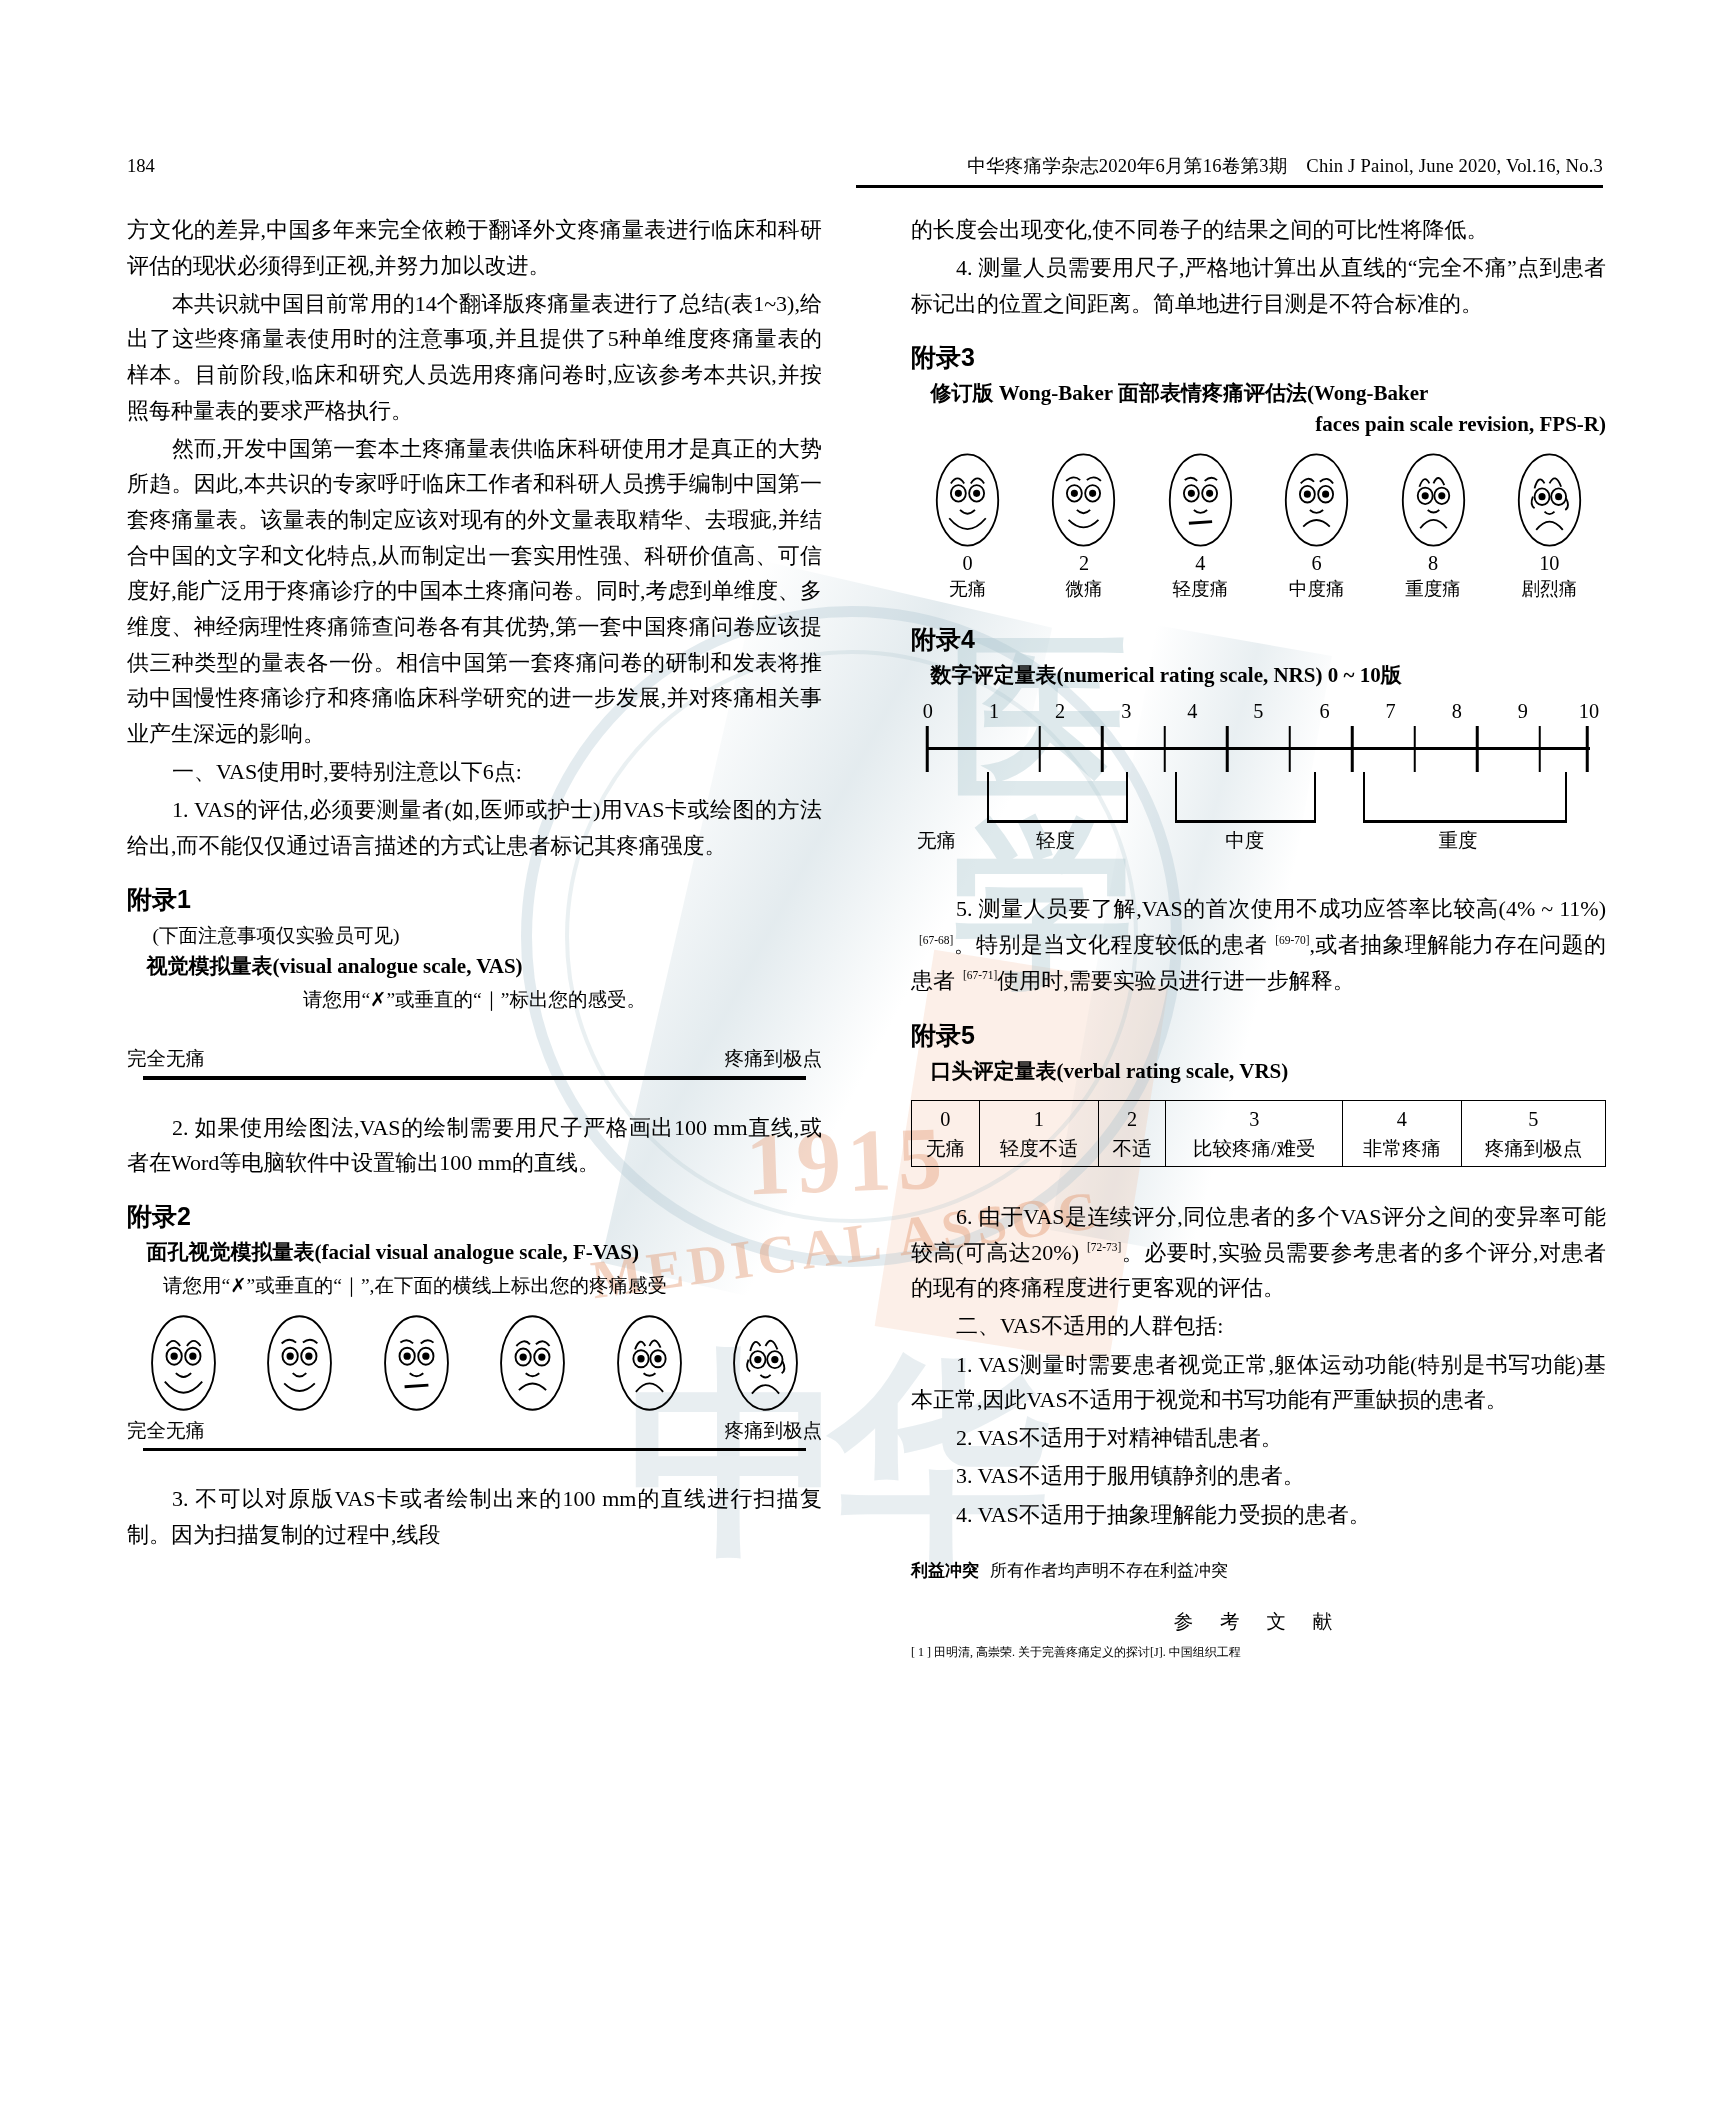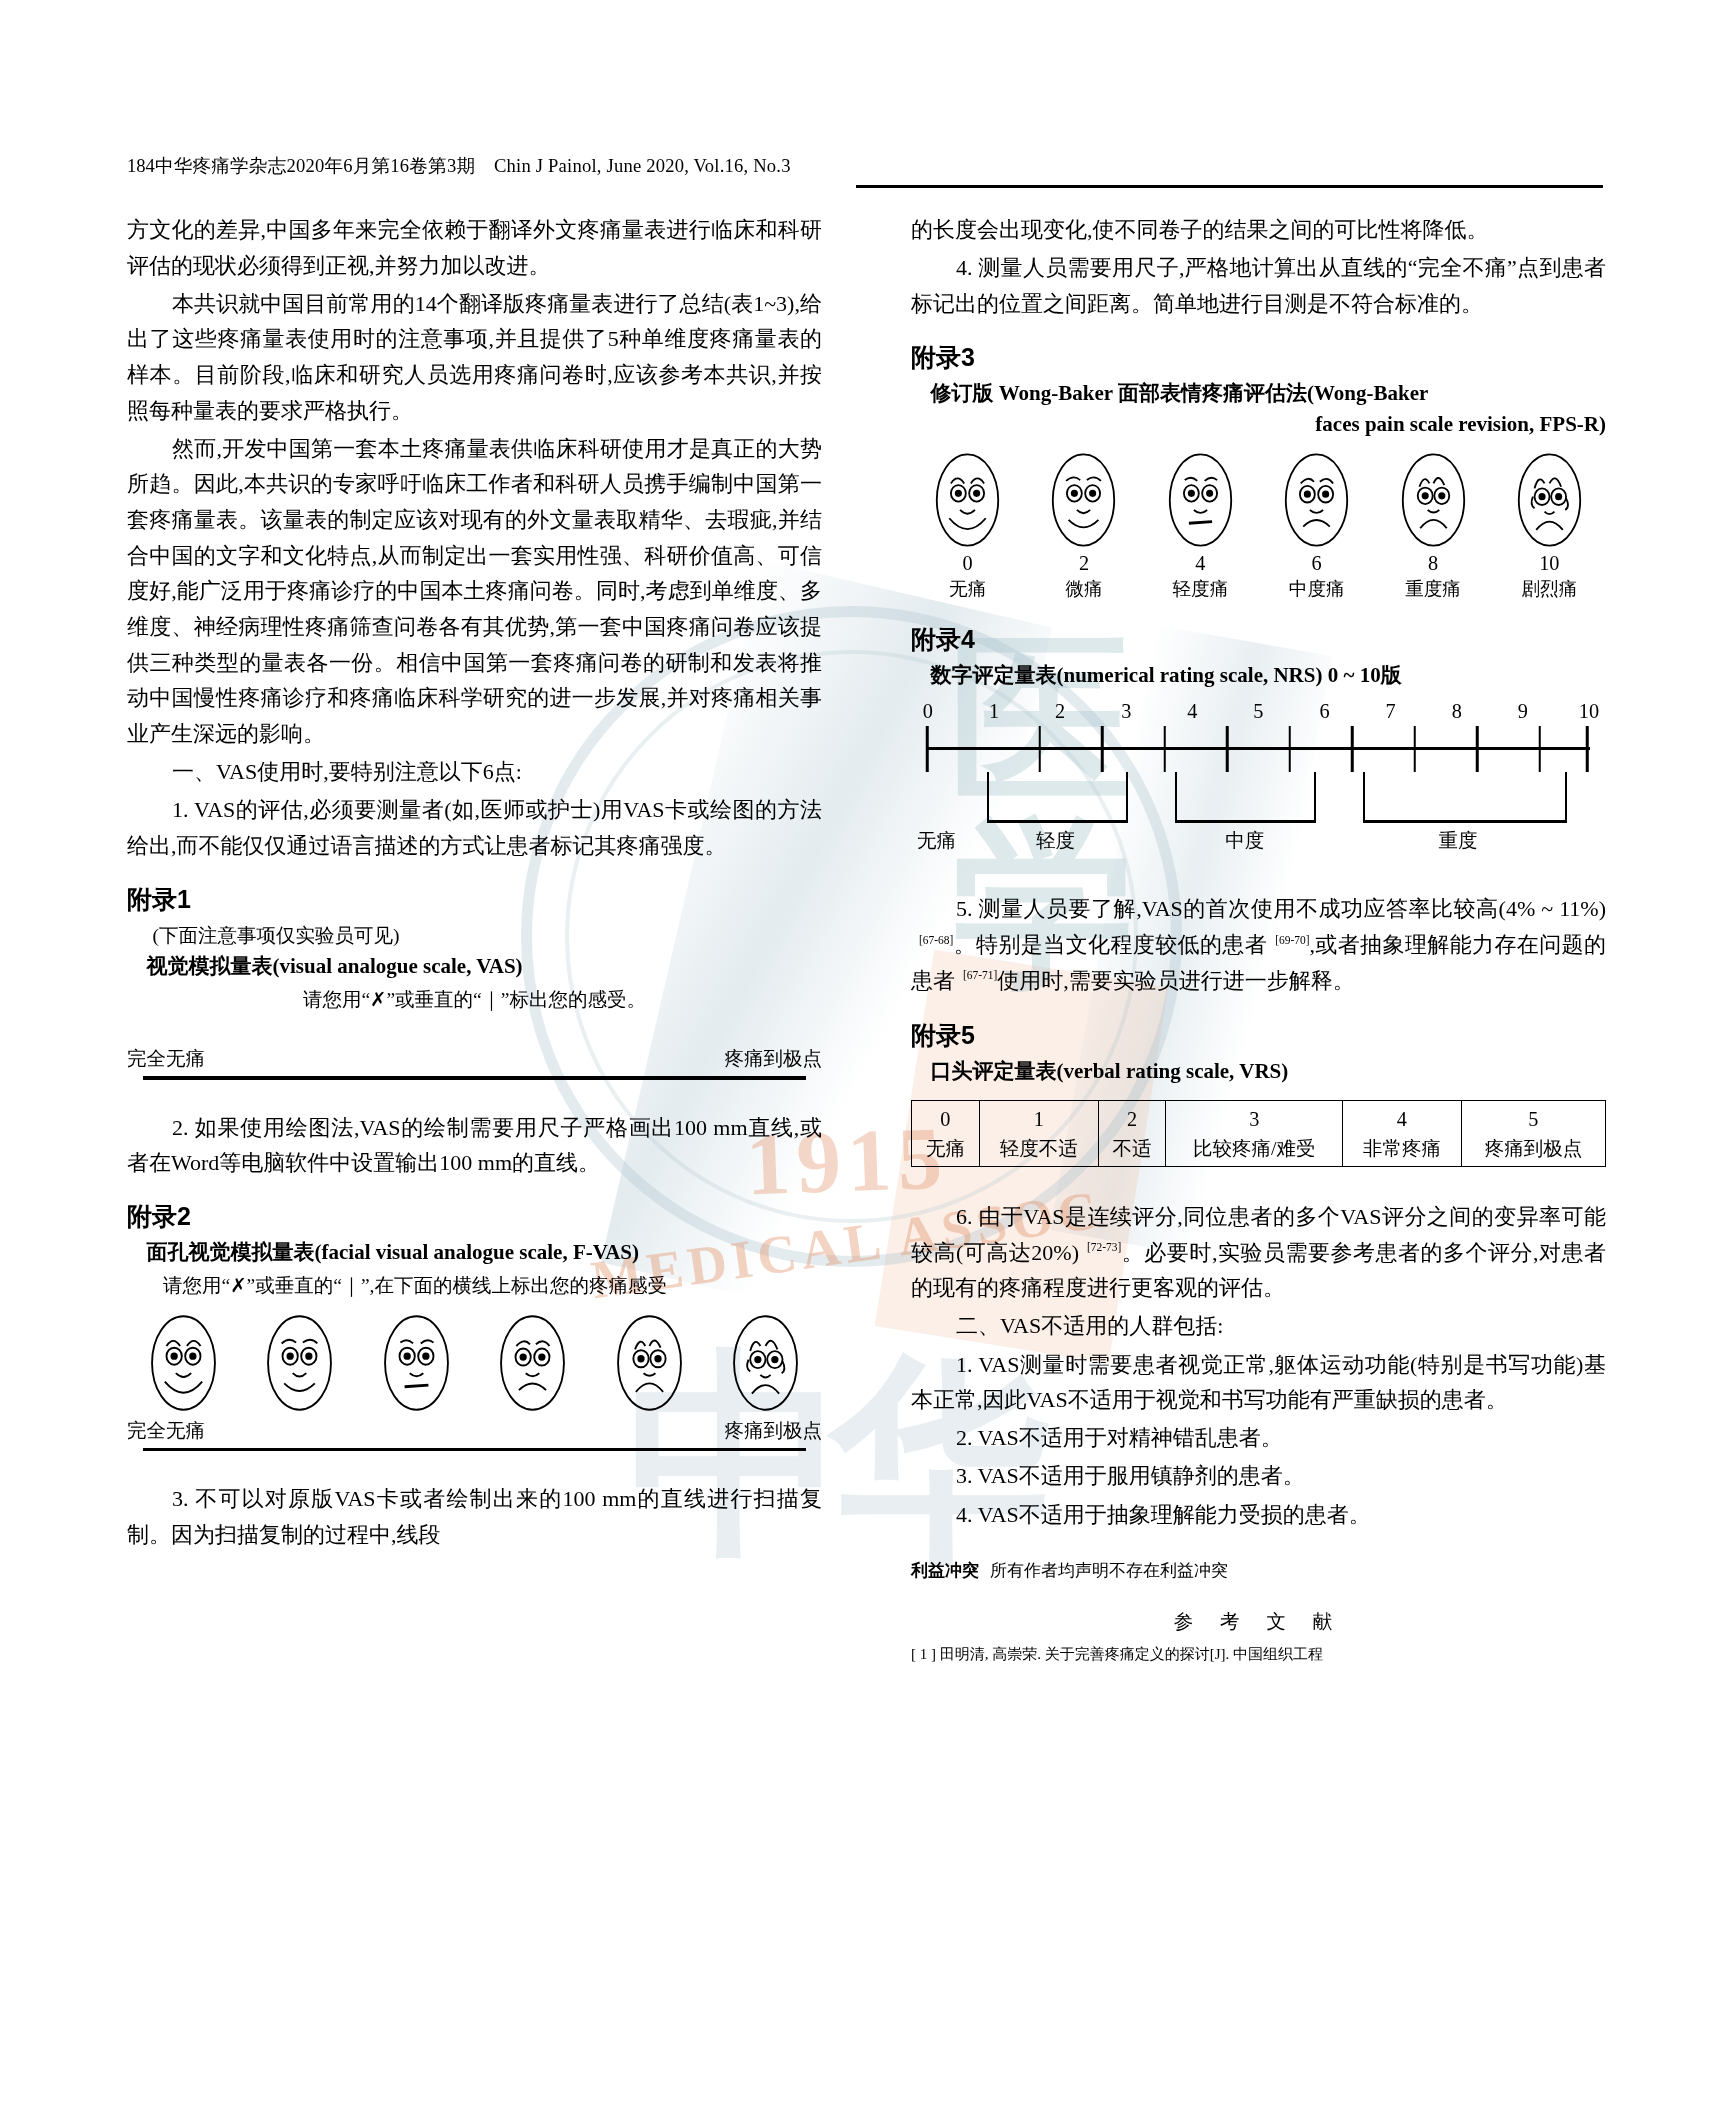--- a/index.html
+++ b/index.html
@@ -99,21 +99,21 @@
     align-items: flex-end;
   }
   .page-num {
     font-size: 18.6px;
     font-family: "Liberation Serif", serif;
     white-space: nowrap;
     padding-bottom: 2.5px;
   }
   .header-title {
     flex: 1;
-    text-align: left;
+    text-align: right;
     font-size: 18.6px;
     white-space: nowrap;
     font-family: "Liberation Serif", serif;
     letter-spacing: 0.2px;
   }
   .header-rule {
     position: absolute;
     left: 729px; right: 0;
     top: 32px;
     height: 3px;
@@ -303,21 +303,21 @@
   }
   .coi b { font-weight: bold; margin-right: 11px; }
   .refs-head {
     text-align: center;
     font-size: 19.5px;
     font-weight: normal;
     letter-spacing: 11px;
     margin: 24.6px 0 9.3px 0;
   }
   .ref-item {
-    font-size: 15px;
+    font-size: 12px;
     line-height: 1.45;
     text-indent: -24.6px;
     padding-left: 24.6px;
     margin: 0;
   }
 </style>
 </head>
 <body>
 
 <div class="page">

